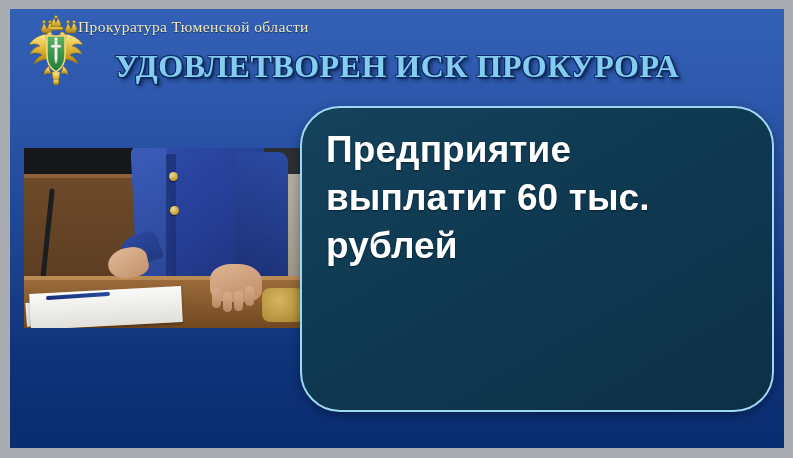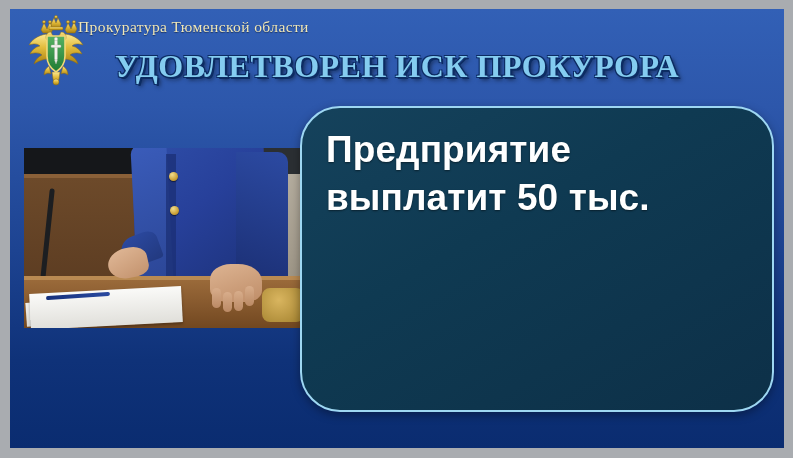--- a/index.html
+++ b/index.html
@@ -200,18 +200,19 @@
       </div>
 
       <div class="ph ph-paper2"></div>
       <div class="ph ph-paper"></div>
       <div class="ph ph-pen"></div>
     </div>
 
     <div id="panel">
       <div id="panel-text">
         <span class="ln">Предприятие</span>
-        <span class="ln">выплатит 50 тыс.</span>
+        <span class="ln">выплатит 60 тыс.</span>
+        <span class="ln">рублей</span>
       </div>
     </div>
 
   </div>
 </div>
 
 </body></html>

